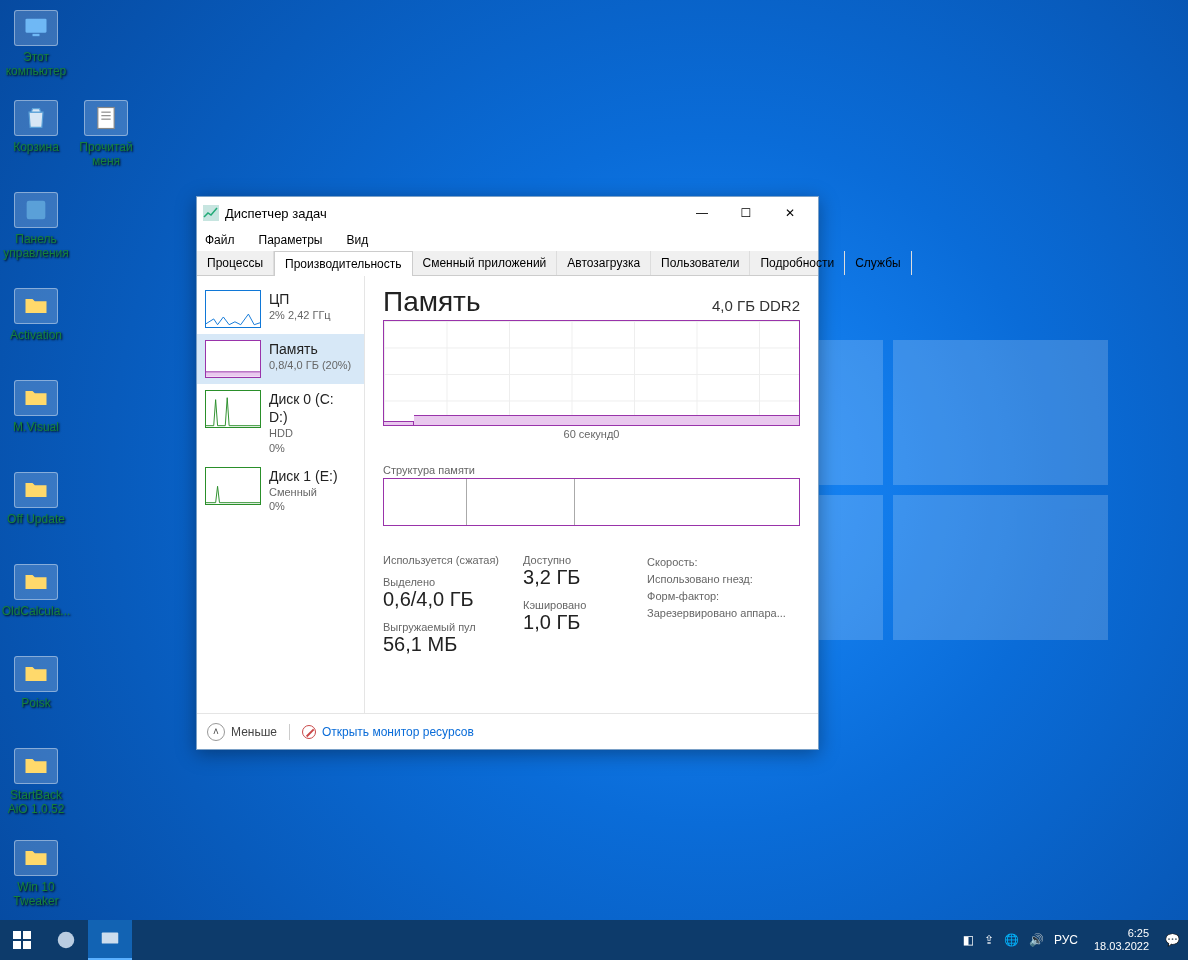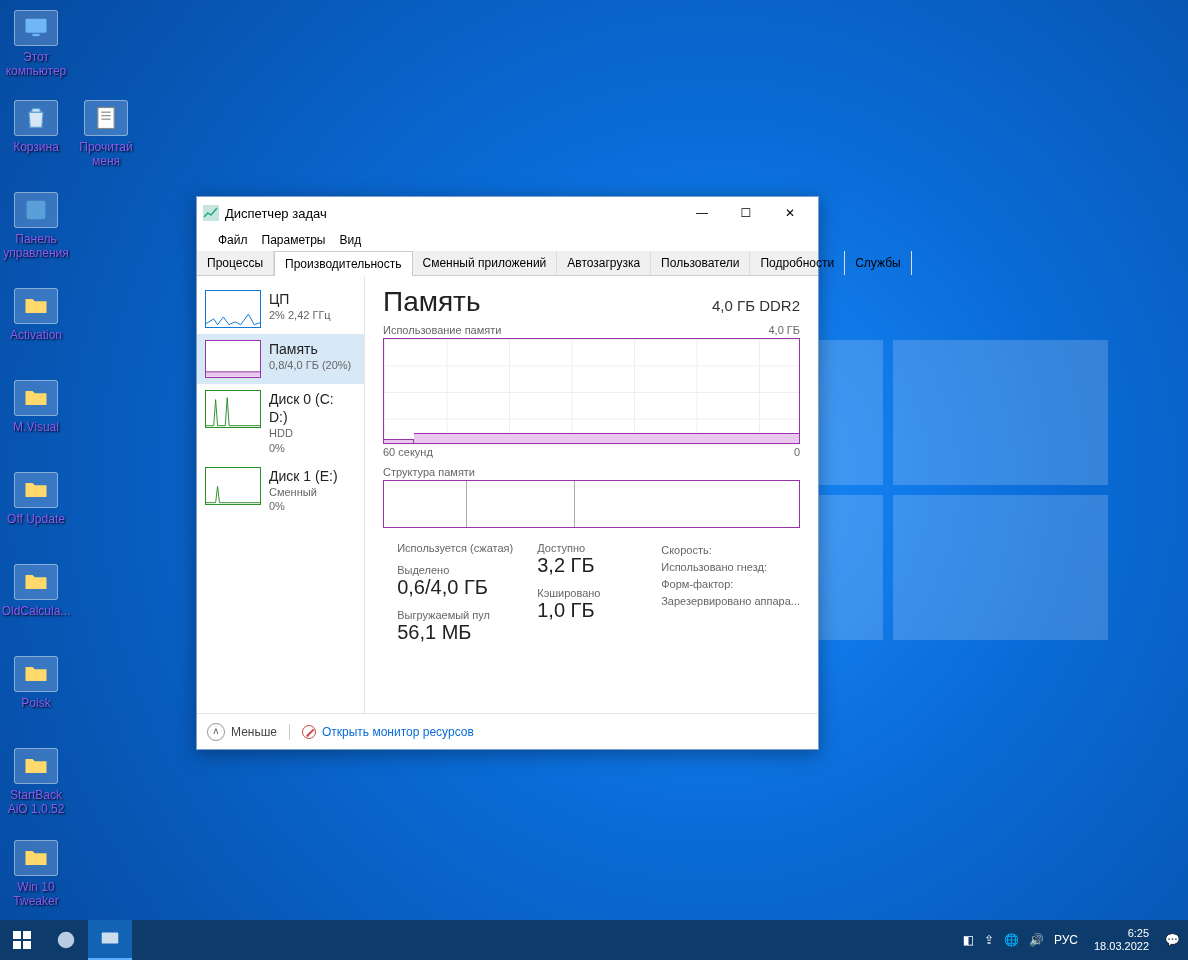--- a/index.html
+++ b/index.html
@@ -8,36 +8,36 @@
     background: radial-gradient(circle at 60% 50%, #1a8cff 0%, #0a6cd8 40%, #064aa0 100%);
     position: relative;
     color: #000;
   }
   
   .winlogo { position:absolute; right:80px; top:340px; width:440px; height:300px; opacity:0.18; display:grid; grid-template-columns:1fr 10px 1fr; grid-template-rows:1fr 10px 1fr; }
   .winlogo .q { background:#fff; }
   .winlogo .gap { background:transparent; }
   
   .desktop { position:absolute; top:0; left:0; width:100%; height:100%; }
-  .dicon { position:absolute; width:72px; text-align:center; color:#8b5cf6; font-size:12px; text-shadow:1px 1px 2px #000; }
+  .dicon { position:absolute; width:72px; text-align:center; color:#15803d; font-size:12px; text-shadow:1px 1px 2px #000; }
   .dicon .ibox { width:44px; height:36px; margin:0 auto 4px; background:#fff3; border:1px solid #fff6; border-radius:3px; display:flex; align-items:center; justify-content:center; }
   .dicon .ibox svg { width:28px; height:28px; }
   
   .taskbar { position:absolute; left:0; right:0; bottom:0; height:40px; background:#0d3b6b; display:flex; align-items:center; color:#fff; font-size:12px; }
   .startbtn, .tbbtn { width:44px; height:40px; display:flex; align-items:center; justify-content:center; }
   .tbbtn.active { background:#1263b3; border-bottom:2px solid #5ab0ff; }
   .tray { margin-left:auto; display:flex; align-items:center; gap:10px; padding:0 8px; }
   .clock { text-align:right; line-height:1.2; font-size:11px; padding:0 6px; }
   
   .window { position:absolute; left:196px; top:196px; width:623px; height:554px; background:#fff; border:1px solid #7aa0c7; box-shadow:0 4px 18px rgba(0,0,0,.35); display:flex; flex-direction:column; }
   .titlebar { height:30px; display:flex; align-items:center; padding:16px 6px; font-size:13px; }
   .titlebar .ticon { width:16px; height:16px; margin-right:6px; }
   .winctl { margin-left:auto; display:flex; }
   .winctl .c { width:44px; height:30px; display:flex; align-items:center; justify-content:center; font-size:12px; }
-  .menubar { height:22px; display:flex; align-items:center; gap:14px; padding:0 21px; font-size:12px; }
+  .menubar { height:22px; display:flex; align-items:center; gap:24px; padding:0 8px; font-size:12px; }
   .menubar span { cursor:default; }
   .tabs { display:flex; border-bottom:1px solid #ccc; background:#f0f0f0; font-size:12px; }
   .tab { padding:5px 10px; border-right:1px solid #ddd; cursor:default; white-space:nowrap; }
   .tab.active { background:#fff; border-top:1px solid #ccc; border-left:1px solid #ccc; border-right:1px solid #ccc; margin-bottom:-1px; }
   .content { flex:1; display:flex; overflow:hidden; }
   
   .sidel { width:168px; border-right:1px solid #e5e5e5; padding:8px 0; }
   .sitem { display:flex; gap:8px; padding:6px 8px; cursor:default; }
   .sitem.sel { background:#d7e8f7; }
   .thumb { width:56px; height:38px; border:1px solid #1078d7; background:#fff; flex-shrink:0; position:relative; }
@@ -53,27 +53,27 @@
   .rhdr .big { font-size:28px; color:#222; font-weight:400; }
   .rhdr .rinfo { font-size:15px; color:#333; }
   .chartlbl { display:flex; justify-content:space-between; font-size:11px; color:#666; margin-top:6px; }
   .chart { height:106px; border:1px solid #9933aa; margin-top:2px; position:relative; background:
     linear-gradient(to right, #eee 0 1px, transparent 1px) 0 0/62.5px 100%,
     linear-gradient(to bottom, #eee 0 1px, transparent 1px) 0 0/100% 26.5px,
     #fff;
   }
   .chart .fill { position:absolute; left:0; right:0; bottom:0; height:10px; background:#e9c8ee; border-top:1px solid #9933aa; }
   .chart .step { position:absolute; left:0; width:30px; bottom:0; height:4px; background:#e9c8ee; border-top:1px solid #9933aa; border-right:1px solid #9933aa; }
-  .axis { display:flex; justify-content:space-between; font-size:11px; color:#666; margin-top:2px; }
-  .structlbl { font-size:11px; color:#666; margin-top:8px; }
+  .axis { display:flex; justify-content:center; font-size:11px; color:#666; margin-top:2px; }
+  .structlbl { font-size:11px; color:#666; margin-top:24px; }
   .structbox { height:48px; border:1px solid #9933aa; margin-top:2px; display:flex; }
   .structbox .seg1 { width:20%; border-right:1px solid #aaa; }
   .structbox .seg2 { width:26%; border-right:1px solid #aaa; }
   .structbox .seg3 { flex:1; }
-  .stats { display:flex; gap:24px; margin-top:14px;justify-content:flex-end; }
+  .stats { display:flex; gap:24px; margin-top:28px; }
   .statcol { min-width:100px; }
   .statblk { margin-bottom:10px; }
   .statblk .k { font-size:11px; color:#666; }
   .statblk .v { font-size:20px; color:#222; }
   .dcol .k { font-size:11px; color:#666; line-height:1.55; }
   
   .wfoot { border-top:1px solid #e5e5e5; height:36px; display:flex; align-items:center; gap:12px; padding:0 10px; font-size:12px; }
   .wfoot .fewer { display:flex; align-items:center; gap:6px; color:#444; cursor:default; }
   .wfoot .circ { width:18px; height:18px; border:1px solid #999; border-radius:50%; display:flex; align-items:center; justify-content:center; font-size:10px; }
   .divider { width:1px; height:16px; background:#ccc; }
@@ -269,24 +269,20 @@
           <div class="s">Сменный</div>
           <div class="s">0%</div>
         </div>
       </div>
     </div>
     <div class="rpane">
       <div class="rhdr">
         <div class="big">Память</div>
         <div class="rinfo">4,0 ГБ DDR2</div>
       </div>
-      <div class="chartlbl">
-        <span>Использование памяти</span>
-        <span>4,0 ГБ</span>
-      </div>
       <div class="chart">
         <div class="step"></div>
         <div class="fill" style="left:30px;"></div>
       </div>
       <div class="axis">
         <span>60 секунд</span>
         <span>0</span>
       </div>
       <div class="structlbl">Структура памяти</div>
       <div class="structbox">

